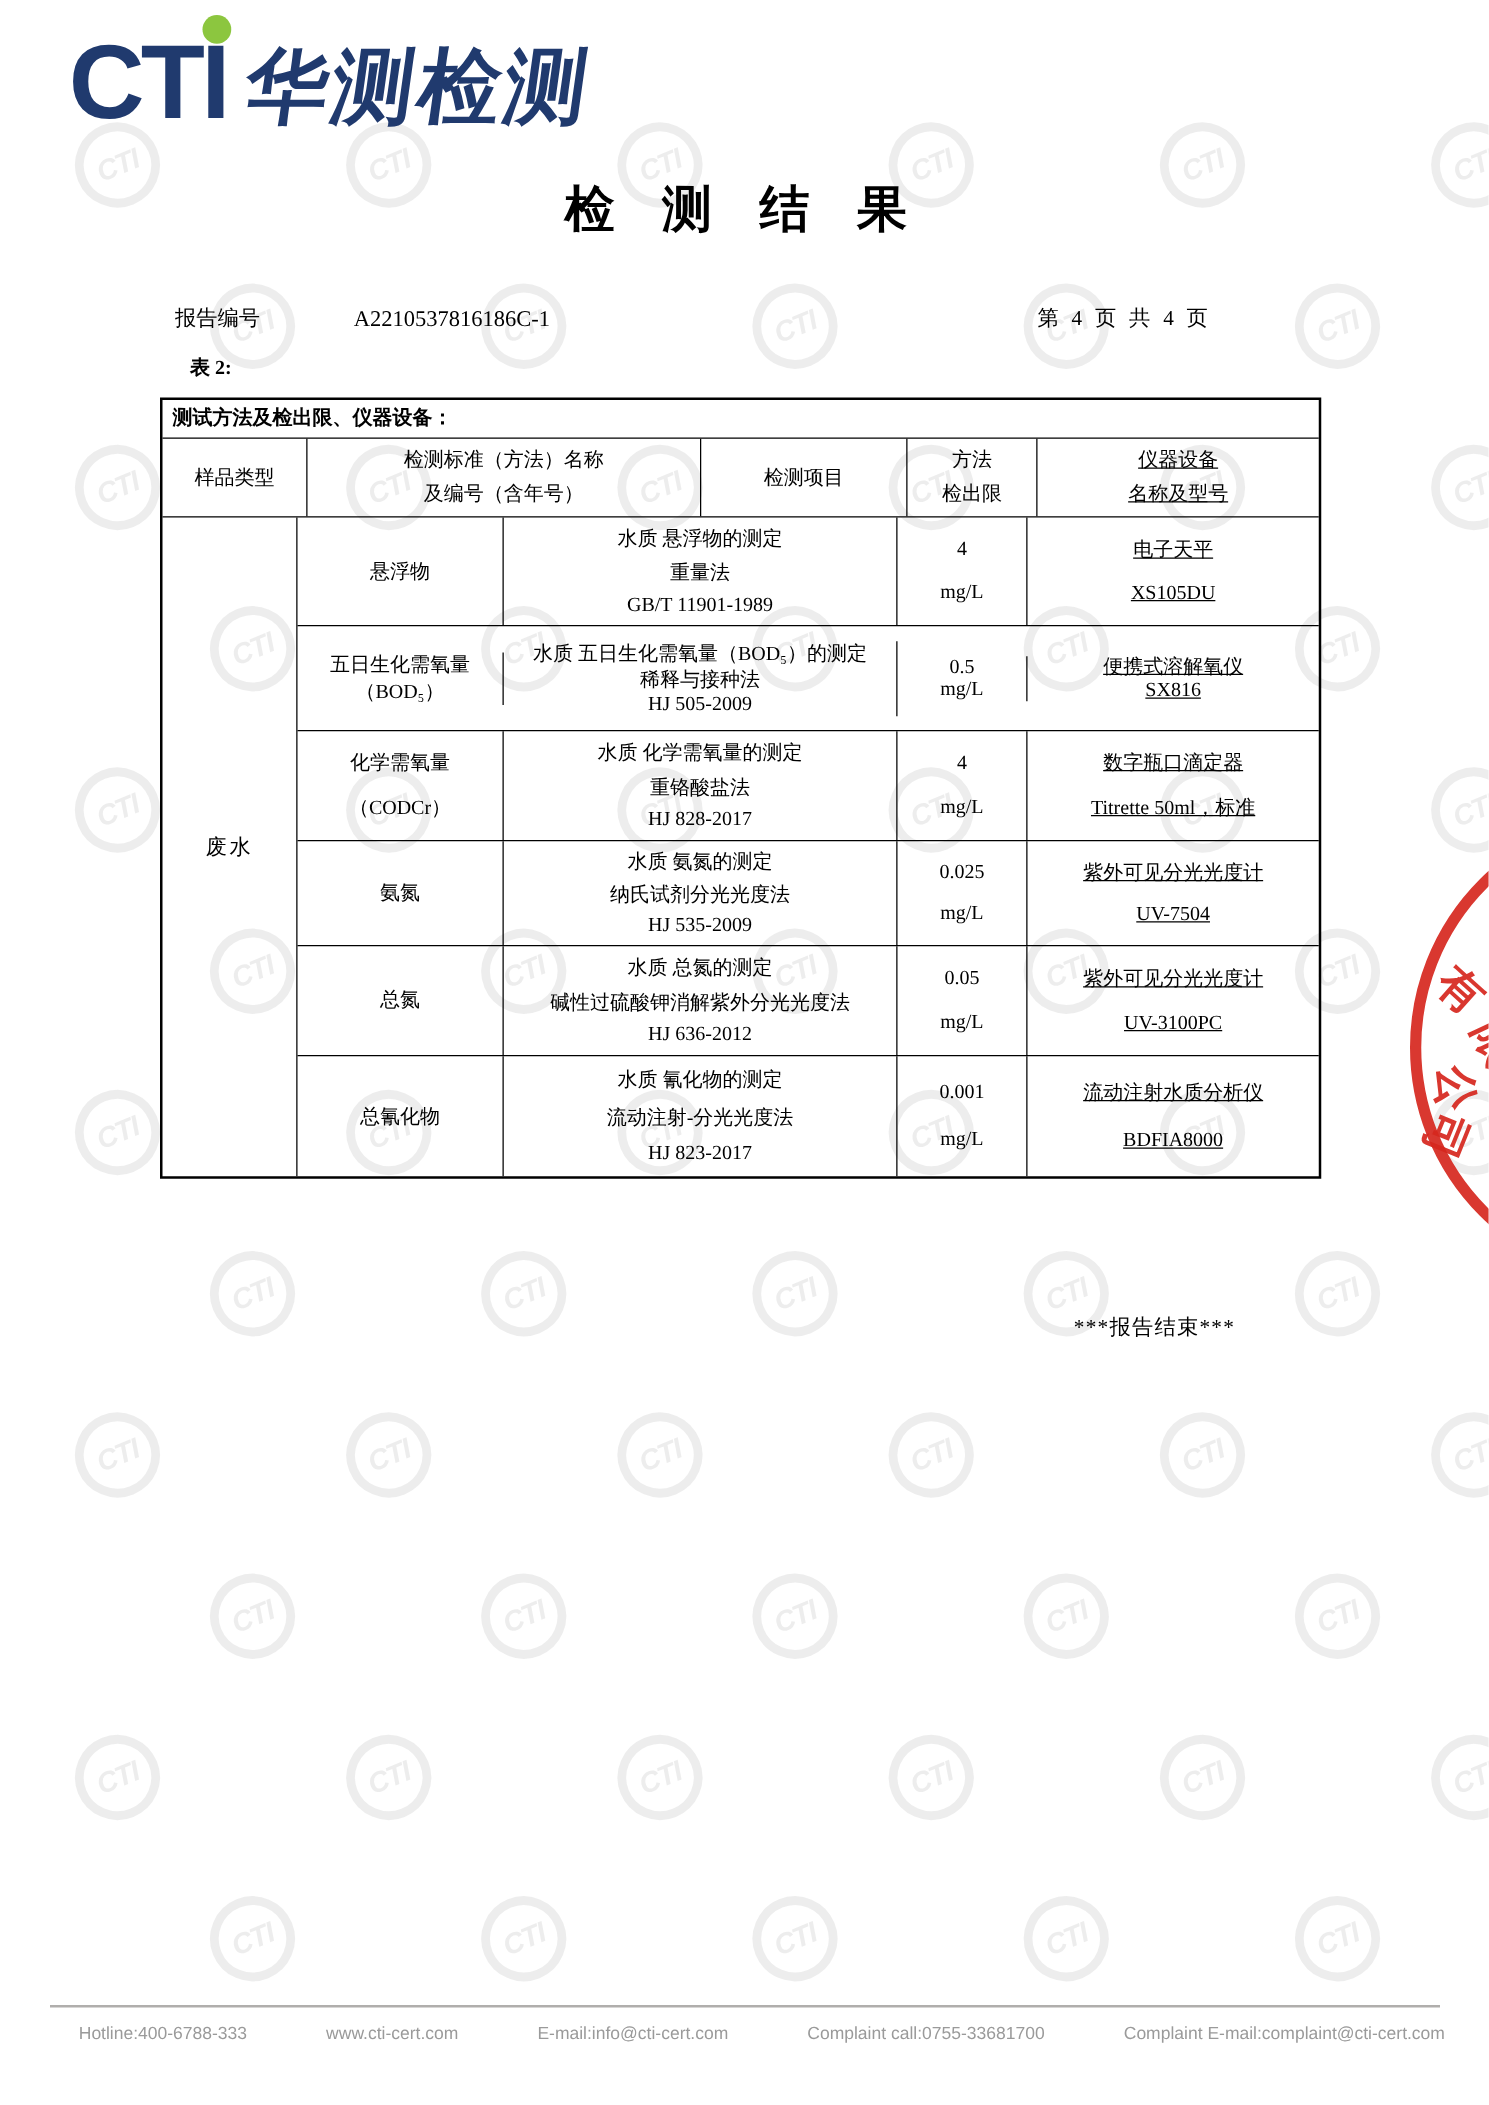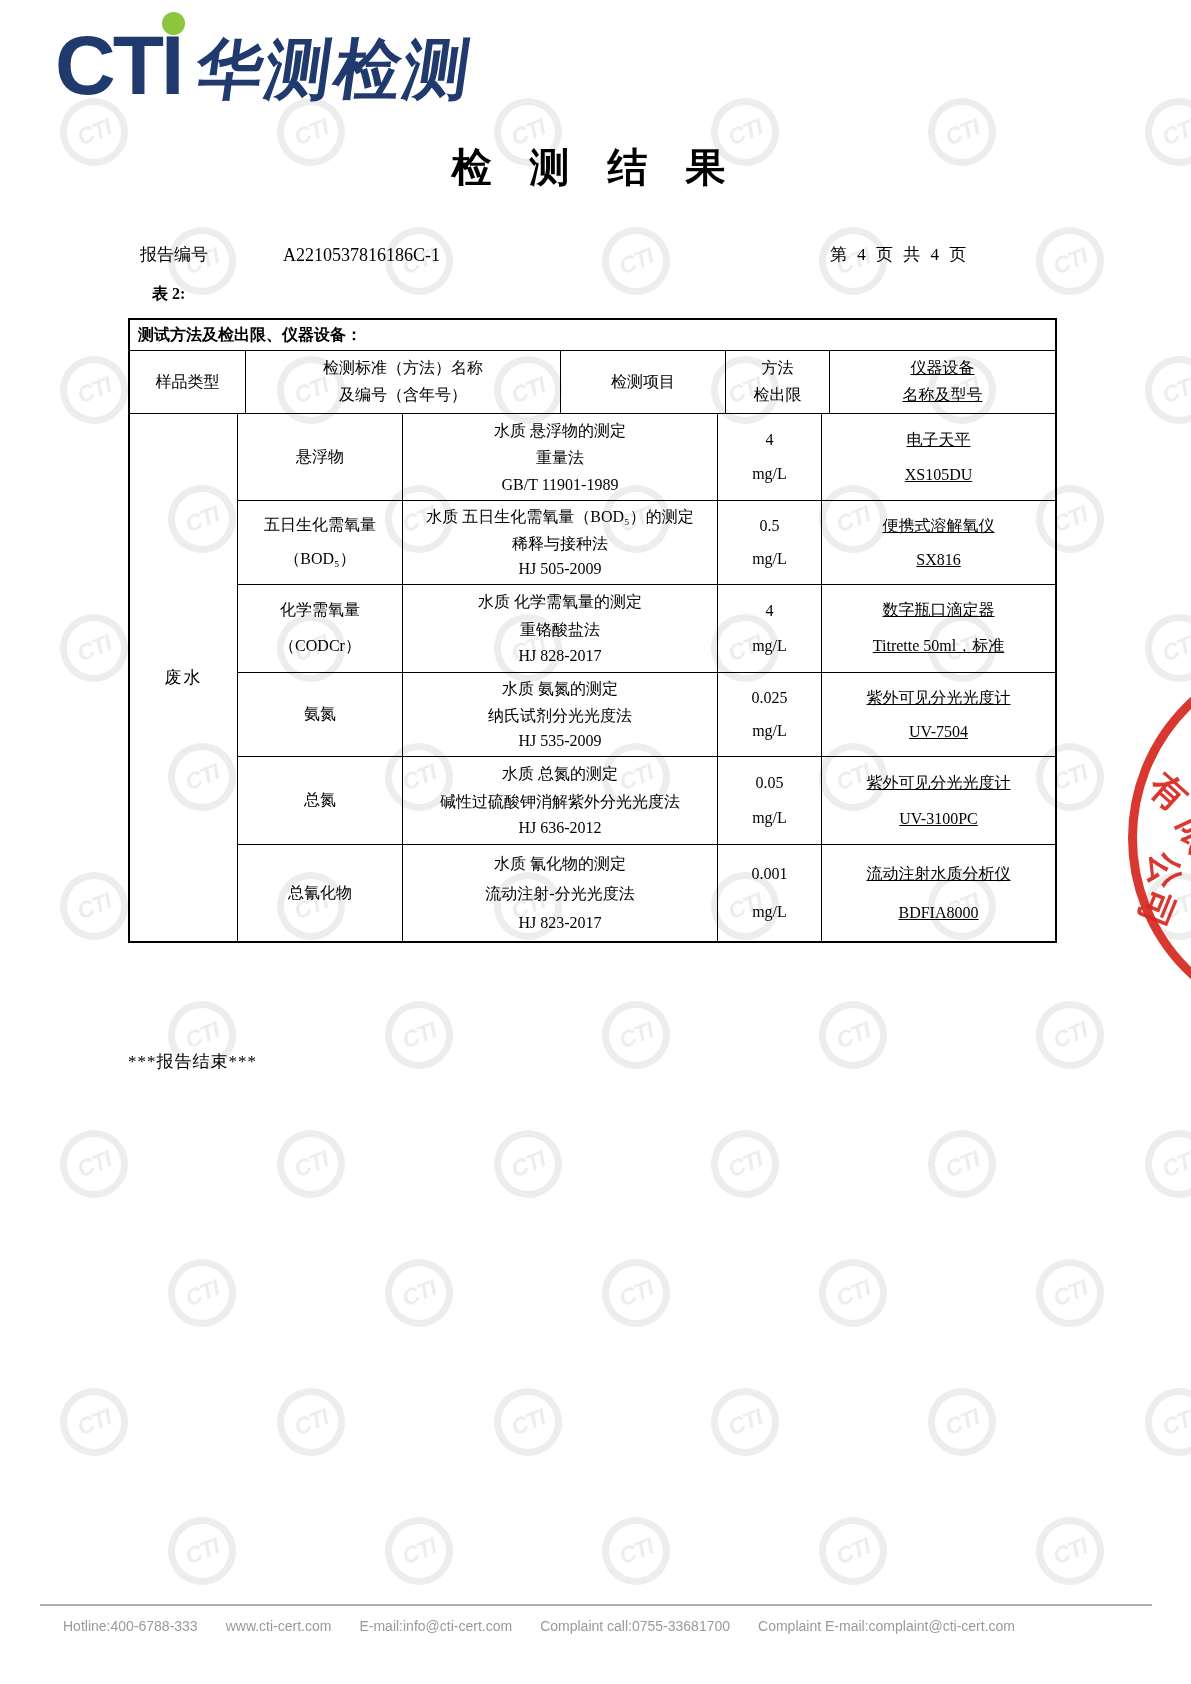--- a/index.html
+++ b/index.html
@@ -38,44 +38,44 @@
       font-size:16px;border-right:1px solid #000;box-sizing:border-box;text-align:center;}
   .hcell:last-child{border-right:none;}
   .h-sample{width:116px;}
   .t-body{display:flex;height:527px;}
   .sample-cell{width:108px;border-right:1px solid #000;display:flex;align-items:center;
       justify-content:center;font-size:17px;letter-spacing:2px;box-sizing:border-box;}
   .rows-col{flex:1;display:flex;flex-direction:column;}
   .trow{display:flex;border-bottom:1px solid #000;box-sizing:border-box;}
   .trow:last-child{border-bottom:none;}
   .rows-col .trow:nth-child(1){height:87px;}
-  .rows-col .trow:nth-child(2){height:84px;}
+  .rows-col .trow:nth-child(2){height:84px;align-items:center;}
   .rows-col .trow:nth-child(3){height:88px;}
   .rows-col .trow:nth-child(4){height:84px;}
   .rows-col .trow:nth-child(5){height:88px;}
   .rows-col .trow:nth-child(6){height:96px;}
   .cell{border-right:1px solid #000;display:flex;flex-direction:column;
       justify-content:space-evenly;align-items:center;font-size:16px;box-sizing:border-box;
       text-align:center;}
   .c-item{width:165px;}
   .c-standard{width:315px;}
   .c-limit{width:104px;}
   .c-instrument{flex:1;border-right:none;text-decoration:underline;}
   
-  .report-end{position:absolute;left:128px;top:1050px;width:860px;text-align:left;
+  .report-end{position:absolute;left:128px;top:1050px;width:860px;text-align:right;
       font-size:17px;letter-spacing:1px;}
   
   .stamp-ring{position:absolute;left:1128px;top:648px;width:380px;height:380px;
       border:9px solid #d6271e;border-radius:50%;box-sizing:border-box;opacity:.92;}
   .stamp-char{position:absolute;color:#d6271e;font-size:36px;font-weight:bold;opacity:.92;}
   
   .footer-line{position:absolute;left:40px;top:1604px;width:1112px;height:0;
       border-top:2px solid #b0aeac;}
   .footer{position:absolute;left:63px;top:1618px;width:1093px;display:flex;
-      font-family:"Liberation Sans",sans-serif;
+      justify-content:space-between;font-family:"Liberation Sans",sans-serif;
       font-size:14px;color:#9a9a9a;gap:28px;}
 </style>
 </head>
 <body>
 
 <div class="page">
 
   <div class="wm-layer" id="wm-layer">
       <div class="wm" style="left: 60px; top: 98px;">
         <span>CTI</span>

